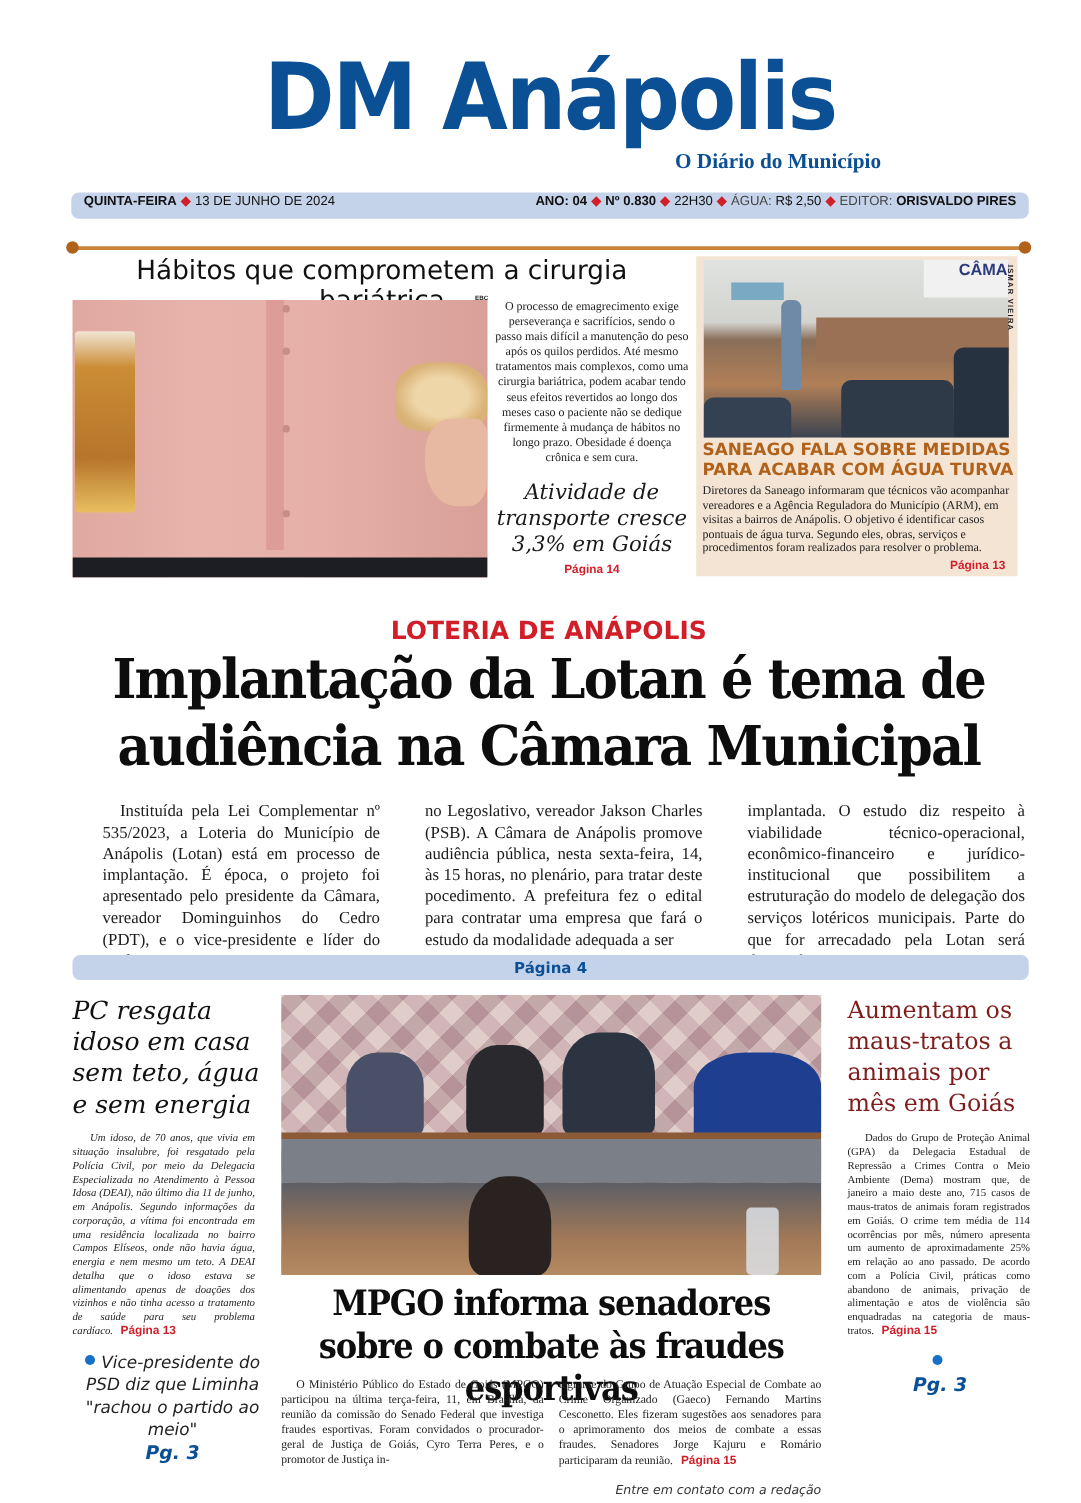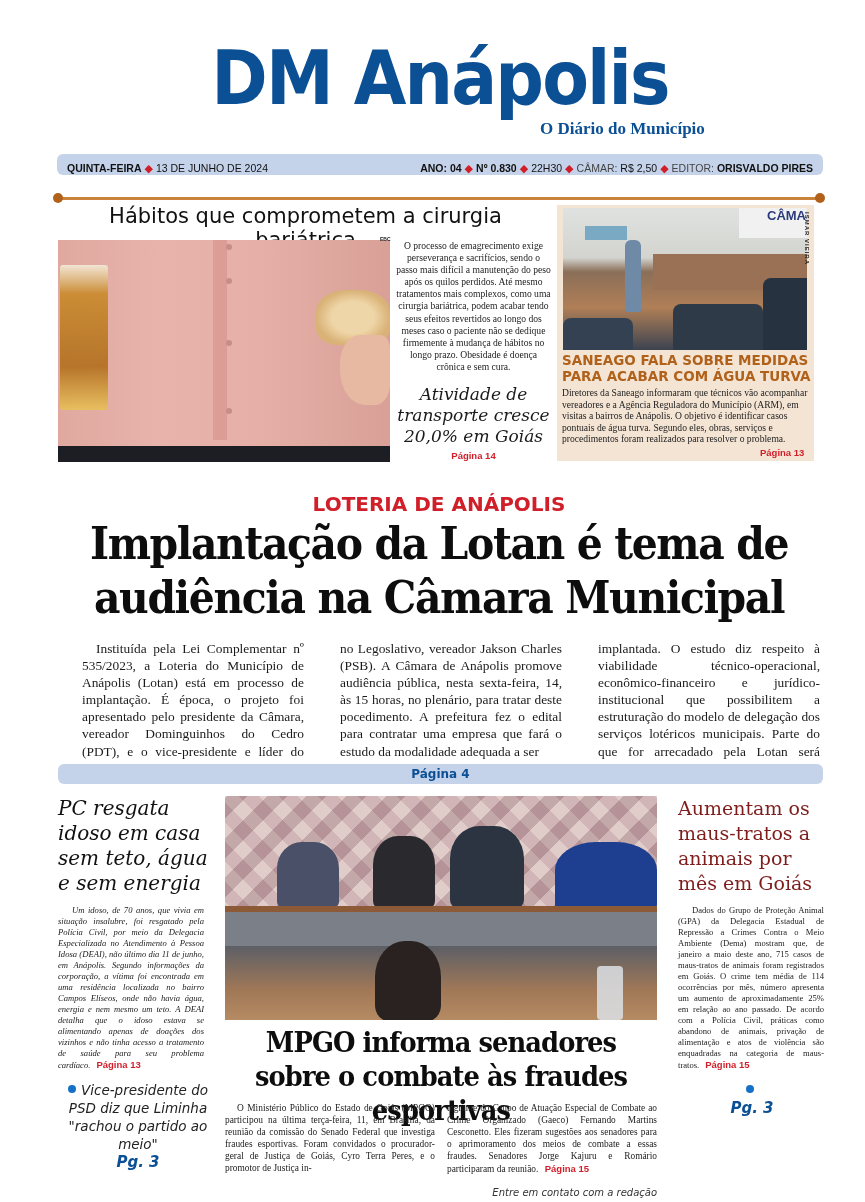--- a/index.html
+++ b/index.html
@@ -14,21 +14,21 @@
     transform: scaleX(0.92); transform-origin: center;
   }
   .masthead-sub {
     position: absolute; left: 540px; top: 119px;
     font-family: "Liberation Serif", serif; font-weight: bold; font-size: 17px; color: #0b4f95;
   }
   .info-bar {
     position: absolute; left: 57px; top: 154px; width: 766px; height: 21px;
     background: #c5d3ea; border-radius: 6px;
     font-family: "Liberation Sans", sans-serif; font-size: 10.5px; color: #111;
-    display: flex; align-items: flex-end; justify-content: space-between; padding: 0 10px;
+    display: flex; align-items: flex-start; justify-content: space-between; padding: 0 10px;
   }
   .info-bar b { font-weight: bold; }
   .diamond { color: #d11f2a; margin: 0 3px; font-size: 11px; }
   .light { color: #444; }
 
   .rule {
     position: absolute; left: 58px; top: 197px; width: 762px; height: 3px; background: #c9843a;
   }
   .rule-dot { position: absolute; top: 193px; width: 10px; height: 10px; border-radius: 50%; background: #b0611a; }
 
@@ -177,21 +177,21 @@
 <body>
 
 <div class="masthead-title">DM Anápolis</div>
 <div class="masthead-sub">O Diário do Município</div>
 
 <div class="info-bar">
   <div>
     <b>QUINTA-FEIRA</b><span class="diamond">◆</span><span>13 DE JUNHO DE 2024</span>
   </div>
   <div>
-    <b>ANO: 04</b><span class="diamond">◆</span><b>Nº 0.830</b><span class="diamond">◆</span><span>22H30</span><span class="diamond">◆</span><span class="light">CÂMAR:</span> <span>R$ 2,50</span><span class="diamond">◆</span><span class="light">EDITOR:</span> <b>ORISVALDO PIRES</b>
+    <b>ANO: 04</b><span class="diamond">◆</span><b>Nº 0.830</b><span class="diamond">◆</span><span>22H30</span><span class="diamond">◆</span><span class="light">ÁGUA:</span> <span>R$ 2,50</span><span class="diamond">◆</span><span class="light">EDITOR:</span> <b>ORISVALDO PIRES</b>
   </div>
 </div>
 
 <div class="rule"></div>
 <div class="rule-dot" style="left:53px"></div>
 <div class="rule-dot" style="left:815px"></div>
 
 <div class="bari-title">Hábitos que comprometem a cirurgia bariátrica</div>
 <div class="photo-belly">
   <div class="glass"></div>
@@ -200,21 +200,21 @@
   <div class="btn" style="top:38px"></div>
   <div class="btn" style="top:100px"></div>
   <div class="btn" style="top:168px"></div>
   <div class="burger"></div>
   <div class="hand"></div>
   <div class="pants"></div>
 </div>
 <div class="credit-ebc">EBC</div>
 <div class="bari-text">O processo de emagrecimento exige perseverança e sacrifícios, sendo o passo mais difícil a manutenção do peso após os quilos perdidos. Até mesmo tratamentos mais complexos, como uma cirurgia bariátrica, podem acabar tendo seus efeitos revertidos ao longo dos meses caso o paciente não se dedique firmemente à mudança de hábitos no longo prazo. Obesidade é doença crônica e sem cura.</div>
 
-<div class="transport-title">Atividade de transporte cresce 20,0% em Goiás</div>
+<div class="transport-title">Atividade de transporte cresce 3,3% em Goiás</div>
 <div class="transport-page page-ref">Página 14</div>
 
 <div class="saneago-box"></div>
 <div class="photo-camara">
   <div class="screen"></div>
   <div class="sign">CÂMAR</div>
   <div class="desk"></div>
   <div class="speaker"></div>
   <div class="chair1"></div>
   <div class="chair2"></div>

